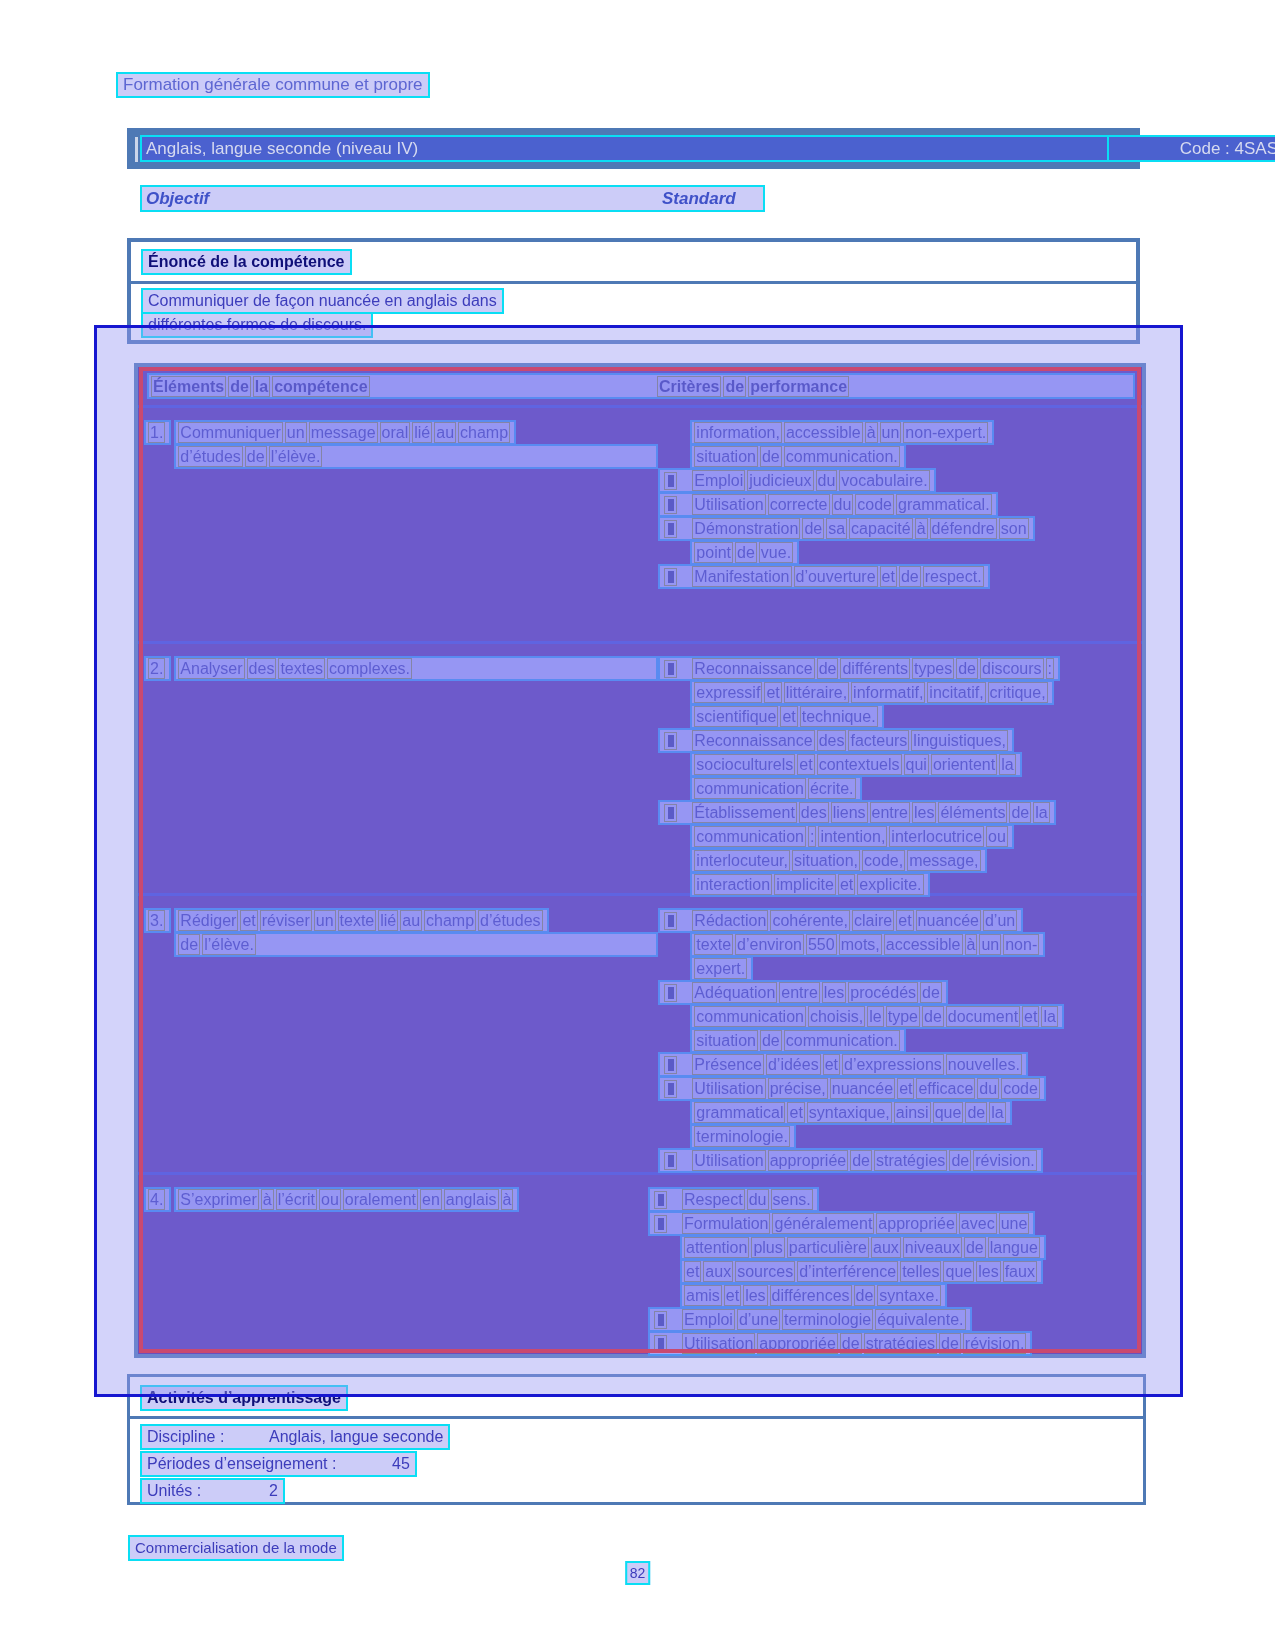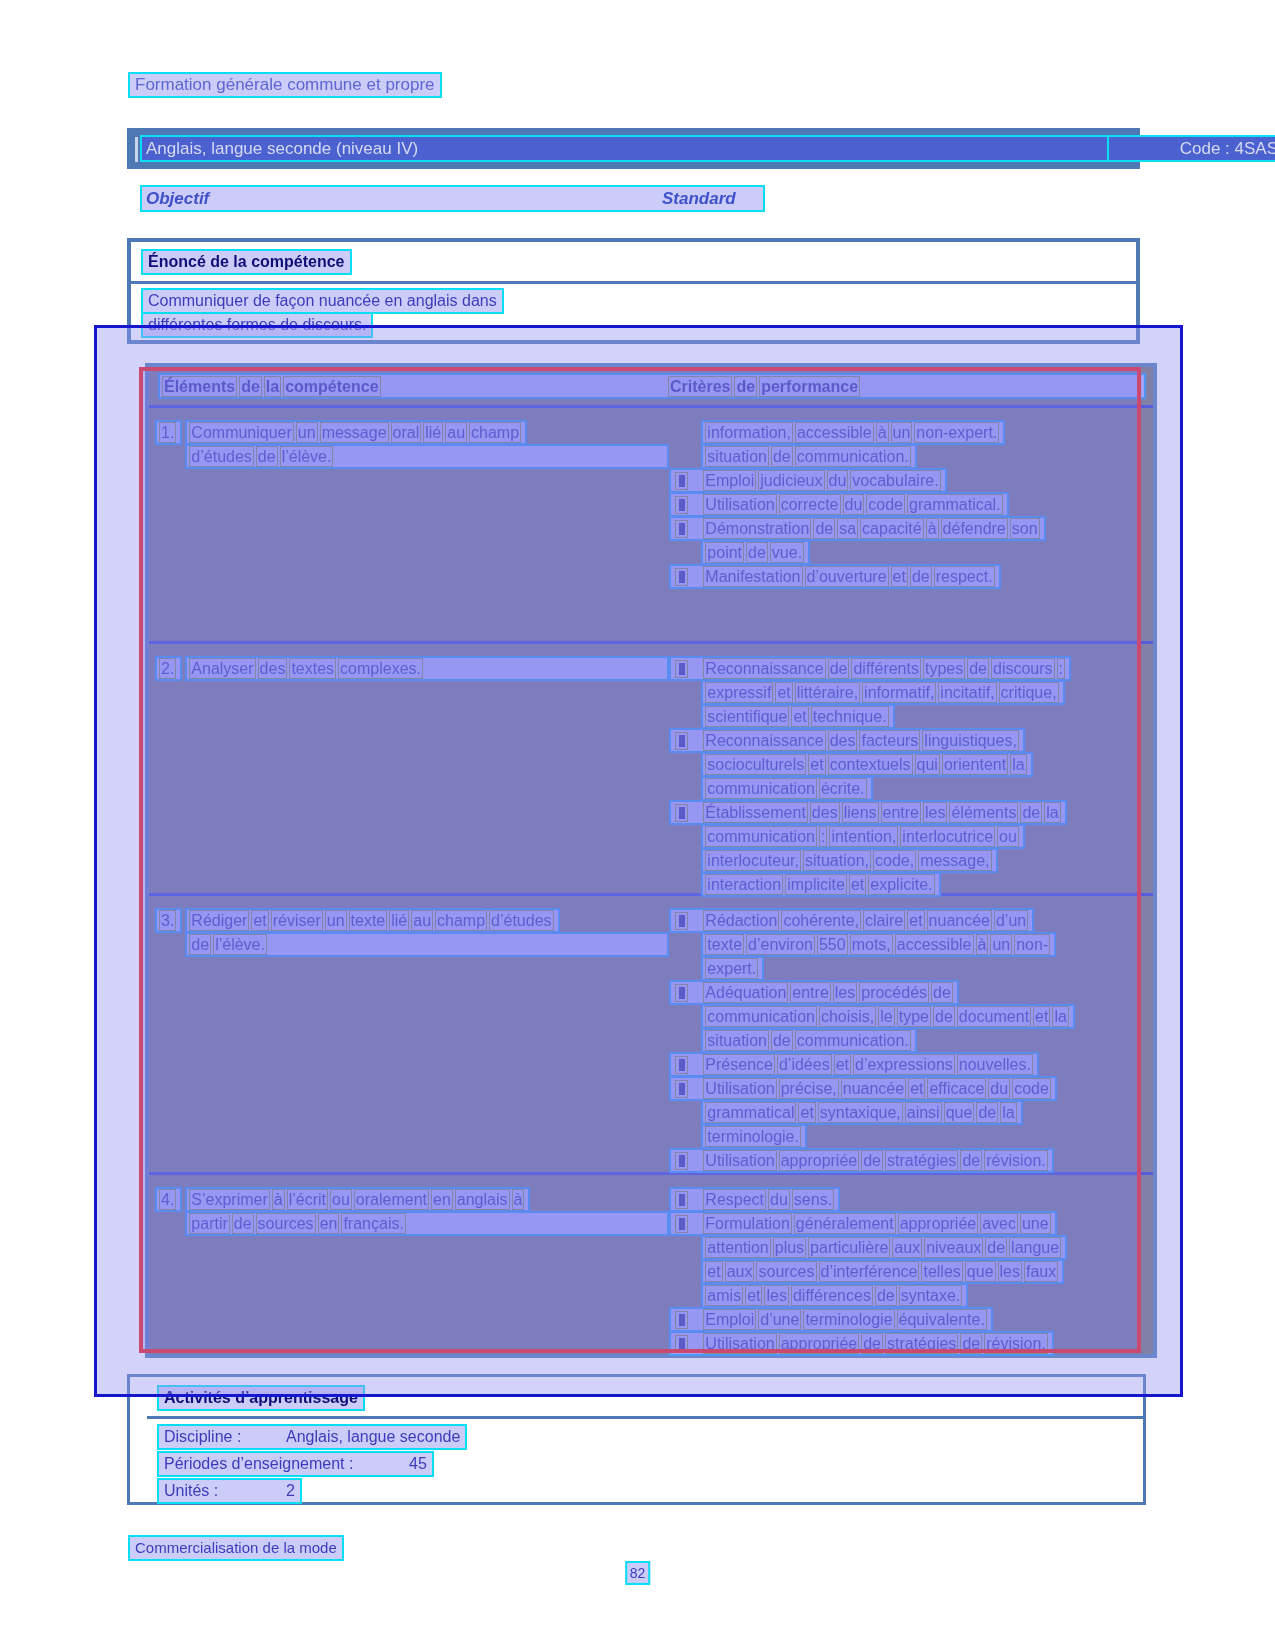--- a/index.html
+++ b/index.html
@@ -10,21 +10,21 @@
   }
   *{box-sizing:border-box; margin:0; padding:0;}
   body{background:#ffffff; font-family:"Liberation Sans","DejaVu Sans",sans-serif;}
   .page{position:relative; width:1275px; height:1651px; background:#fff; overflow:hidden;}
 
   
   .hl{display:inline-block; background:var(--lav); border:2px solid var(--cyan);
       padding:1px 5px; white-space:nowrap; color:var(--ink); font-size:16px; line-height:20px;}
   .bold{font-weight:bold; color:var(--headnavy);}
 
-  .hdr-box{position:absolute; left:128px; top:72px; font-size:17px; color:var(--indigo);}
+  .hdr-box{position:absolute; left:116px; top:72px; font-size:17px; color:var(--indigo);}
 
   
   .bar{position:absolute; left:127px; top:128px; width:1013px; height:41px; background:var(--steel);}
   .bar-tick{position:absolute; left:8px; top:9px; width:3px; height:25px; background:#ccd6ea;}
   .bar-linebox{position:absolute; left:13px; top:7px; width:1146px; height:27px;
       background:var(--barfill); border:2px solid var(--cyan); color:var(--bartext);
       font-size:17px; line-height:23px; padding-left:4px; white-space:nowrap;}
   .bar-code{position:absolute; right:0; top:-2px; height:27px; width:177px;
       background:var(--barfill); border:2px solid var(--cyan); text-align:right;
       padding-right:4px; line-height:23px;}
@@ -37,22 +37,22 @@
   .std{position:absolute; left:520px; top:0;}
 
   
   .enonce{position:absolute; left:127px; top:238px; width:1013px; height:106px;
       border:4px solid var(--steel); background:#fff;}
   .enonce-head{height:42px; border-bottom:3px solid var(--steel); padding:7px 0 0 10px;}
   .enonce-body{padding:4px 0 0 10px;}
   .enonce-body .lb{height:24px;}
 
   
-  .tablebox{position:absolute; left:145px; top:363px; width:1012px; height:995px;
-      border:4px solid var(--steel); background:#737373;}
+  .tablebox{position:absolute; left:134px; top:363px; width:1012px; height:995px;
+      border:4px solid var(--steel); background:#4c1d95;}
   .thead{position:relative; height:38px; padding:6px 0 0 9px;}
   .thl{position:relative; display:block; width:988px; height:26px; font-weight:bold;}
   .c2h{position:absolute; left:508px; top:1px;}
   .c1h{position:absolute; left:2px; top:1px;}
 
   
   .tline{display:inline-block; background:var(--linefill); border:2px solid #1b97f2;
       padding:0 2px; white-space:nowrap; color:var(--navy); font-size:16px; line-height:19px;}
   .w{display:inline-block; border:1px solid var(--olive); padding:0 1px; margin-right:2px;}
   .thl .w{font-weight:bold; color:#1c1c90;}
@@ -78,21 +78,21 @@
 
   
   .red-region{position:absolute; left:139px; top:367px; width:1002px; height:986px;
       border:4px solid var(--red); background:rgba(90,90,235,0.30); z-index:40; pointer-events:none;}
   
   .overlay{position:absolute; left:94px; top:325px; width:1089px; height:1072px;
       border:3px solid var(--overlayb); background:rgba(150,150,242,0.42); z-index:50; pointer-events:none;}
 
   
   .act{position:absolute; left:127px; top:1374px; width:1019px; height:131px;
-      border:3px solid var(--steel); background:#fff;padding-left:17px;}
+      border:3px solid var(--steel); background:#fff;}
   .act-head{height:42px; border-bottom:3px solid var(--steel); padding:8px 0 0 10px;}
   .act-body{padding:5px 0 0 10px;}
   .act-body .frow{height:26px; margin-bottom:1px;}
   .flabel{display:inline-block;}
   .fvalue{display:inline-block;}
   .frow:nth-child(1) .flabel{width:122px;}
   .frow:nth-child(2) .flabel{width:245px;}
   .frow:nth-child(3) .flabel{width:122px;}
 
   .footer-left{position:absolute; left:128px; top:1535px; font-size:15px;}
@@ -230,21 +230,20 @@
               <div class="lb"><span class="tline first"><span class="mk"><span class="mkg"></span></span><span class="w">Utilisation</span><span class="w">appropriée</span><span class="w">de</span><span class="w">stratégies</span><span class="w">de</span><span class="w">révision.</span></span></div>
             </div>
           </div>
         </div>
         <div class="trow">
           <div class="tcell left">
             <div class="lrow">
               <span class="tline numb"><span class="w">4.</span></span>
               <div class="elines">
                 <div class="lb"><span class="tline el"><span class="w">S’exprimer</span><span class="w">à</span><span class="w">l’écrit</span><span class="w">ou</span><span class="w">oralement</span><span class="w">en</span><span class="w">anglais</span><span class="w">à</span></span></div>
-                <div class="lb"><span class="tline el stretch"><span class="w">partir</span><span class="w">de</span><span class="w">sources</span><span class="w">en</span><span class="w">français.</span></span></div>
               </div>
             </div>
           </div>
           <div class="tcell right">
             <div class="crit">
               <div class="lb"><span class="tline first"><span class="mk"><span class="mkg"></span></span><span class="w">Respect</span><span class="w">du</span><span class="w">sens.</span></span></div>
             </div>
             <div class="crit">
               <div class="lb"><span class="tline first"><span class="mk"><span class="mkg"></span></span><span class="w">Formulation</span><span class="w">généralement</span><span class="w">appropriée</span><span class="w">avec</span><span class="w">une</span></span></div>
               <div class="lb cont"><span class="tline"><span class="w">attention</span><span class="w">plus</span><span class="w">particulière</span><span class="w">aux</span><span class="w">niveaux</span><span class="w">de</span><span class="w">langue</span></span></div>

